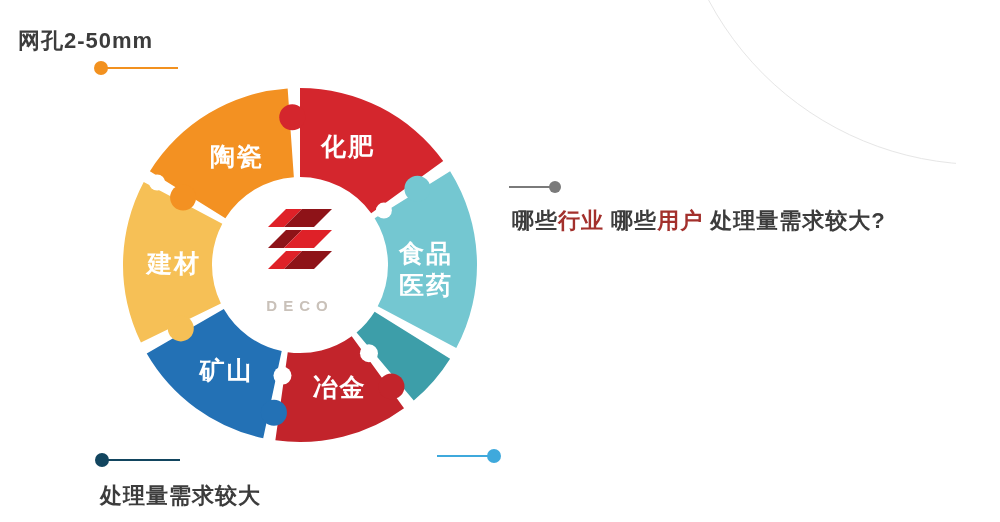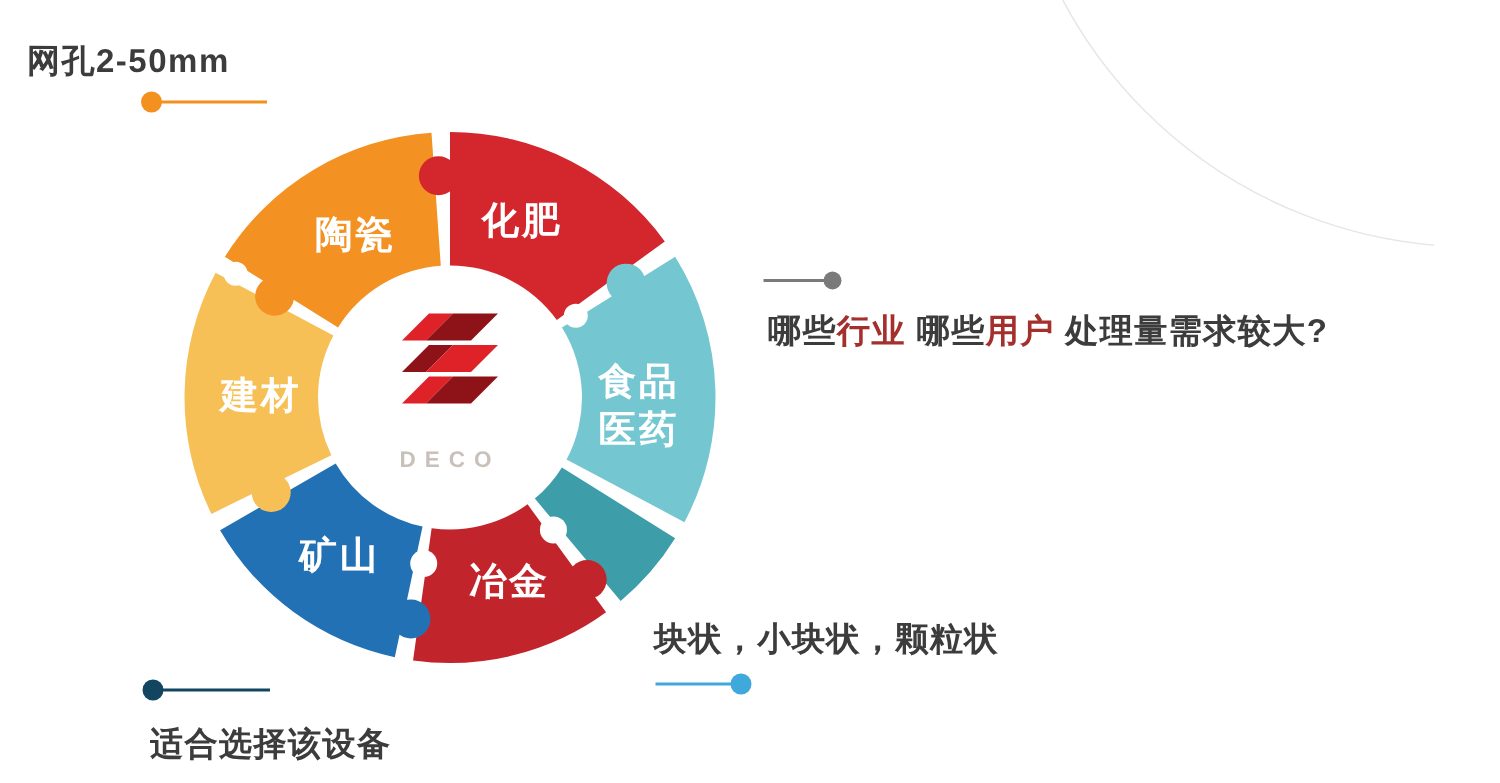--- a/index.html
+++ b/index.html
@@ -28,27 +28,26 @@
   <div class="arc"></div>
 
   <div class="note-text" style="left:18px;top:26px">网孔2-50mm</div>
   <span class="hline" style="left:104px;top:67px;width:74px;background:var(--marker_orange)"></span>
   <span class="dot" style="left:94px;top:61px;width:14px;height:14px;background:var(--marker_orange)"></span>
 
   <span class="hline" style="left:509px;top:186px;width:42px;background:var(--marker_gray)"></span>
   <span class="dot" style="left:549px;top:181px;width:12px;height:12px;background:var(--marker_gray)"></span>
   <div class="note-text" style="left:512px;top:206px"><span>哪些</span><span class="accent">行业</span><span> 哪些</span><span class="accent">用户</span><span> 处理量需求较大?</span></div>
 
-  <div class="note-text" style="left:436px;top:411px">块状，小块状，颗粒状</div>
   <span class="hline" style="left:437px;top:455px;width:56px;background:var(--marker_blue)"></span>
   <span class="dot" style="left:487px;top:449px;width:14px;height:14px;background:var(--marker_blue)"></span>
 
   <span class="dot" style="left:95px;top:453px;width:14px;height:14px;background:var(--marker_navy)"></span>
   <span class="hline" style="left:106px;top:459px;width:74px;background:var(--marker_navy)"></span>
-  <div class="note-text" style="left:100px;top:481px">适合选择该设备</div>
+  <div class="note-text" style="left:100px;top:481px">处理量需求较大</div>
 
   <svg id="wheel-svg" viewBox="0 0 380 380">
     <circle cx="190" cy="190" r="88" fill="#ffffff"></circle>
     <g transform="translate(190,168)">
       <path d="M-32,-16 L-14,-34 L2,-34 L-16,-16 Z" fill="var(--logo_red)"></path>
       <path d="M-16,-16 L2,-34 L32,-34 L14,-16 Z" fill="var(--logo_dark)"></path>
       <path d="M-32,5 L-14,-13 L2,-13 L-16,5 Z" fill="var(--logo_dark)"></path>
       <path d="M-16,5 L2,-13 L32,-13 L14,5 Z" fill="var(--logo_red)"></path>
       <path d="M-32,26 L-14,8 L2,8 L-16,26 Z" fill="var(--logo_red)"></path>
       <path d="M-16,26 L2,8 L32,8 L14,26 Z" fill="var(--logo_dark)"></path>

